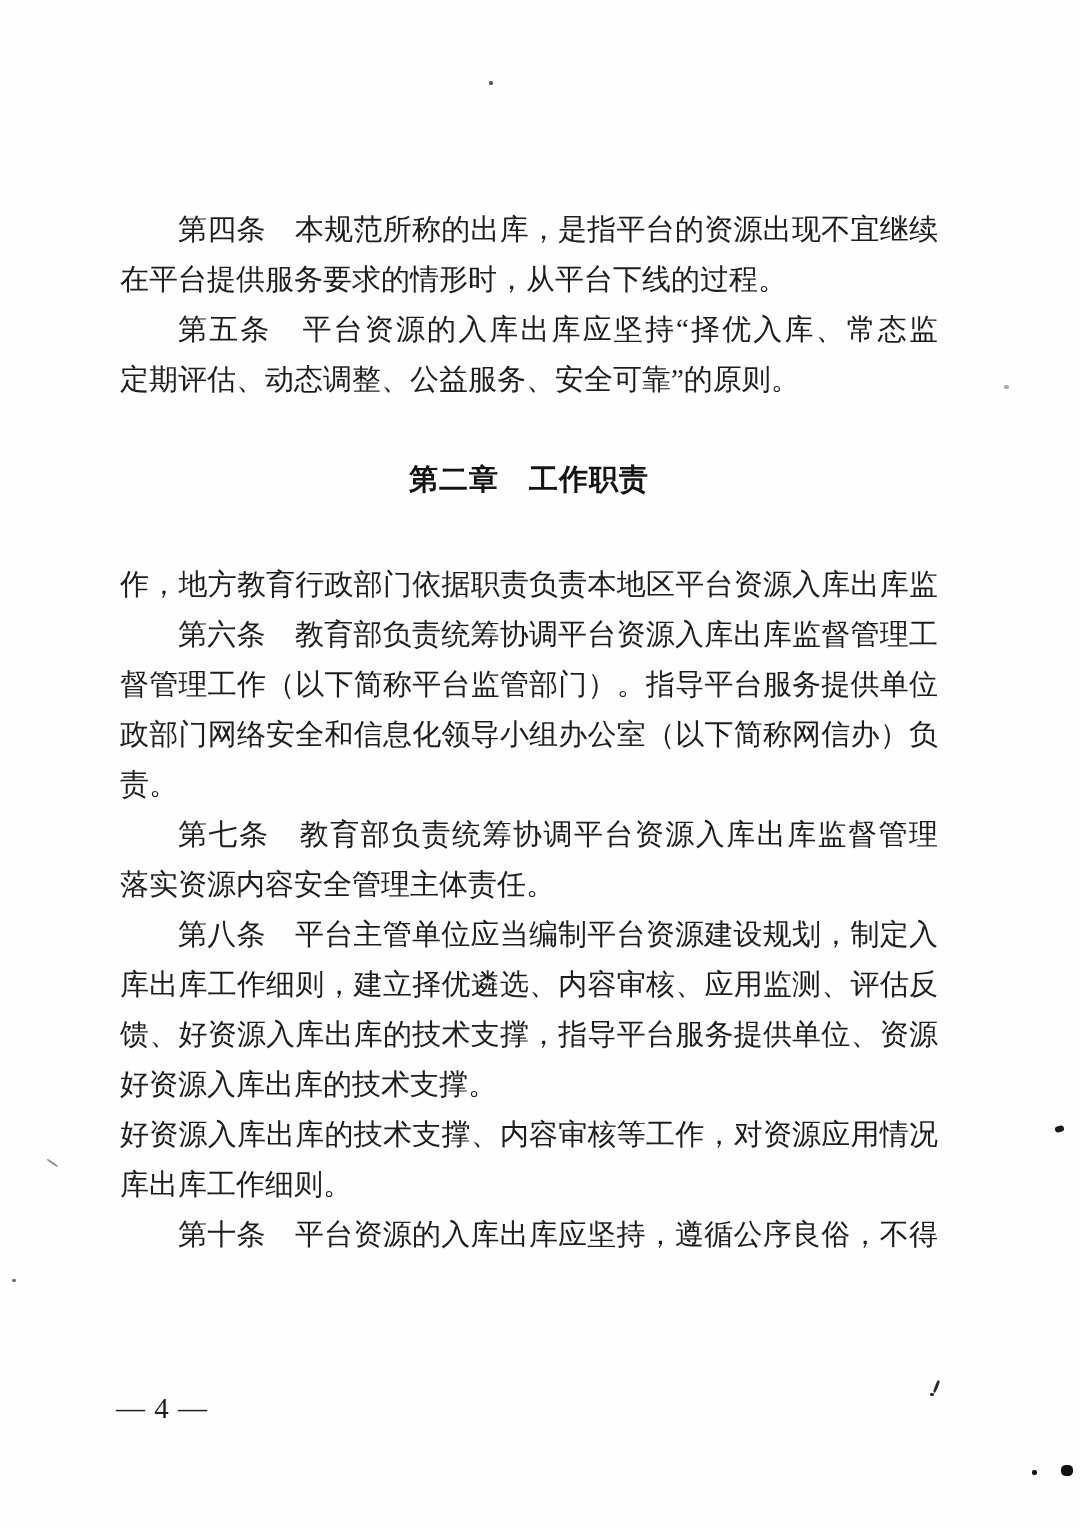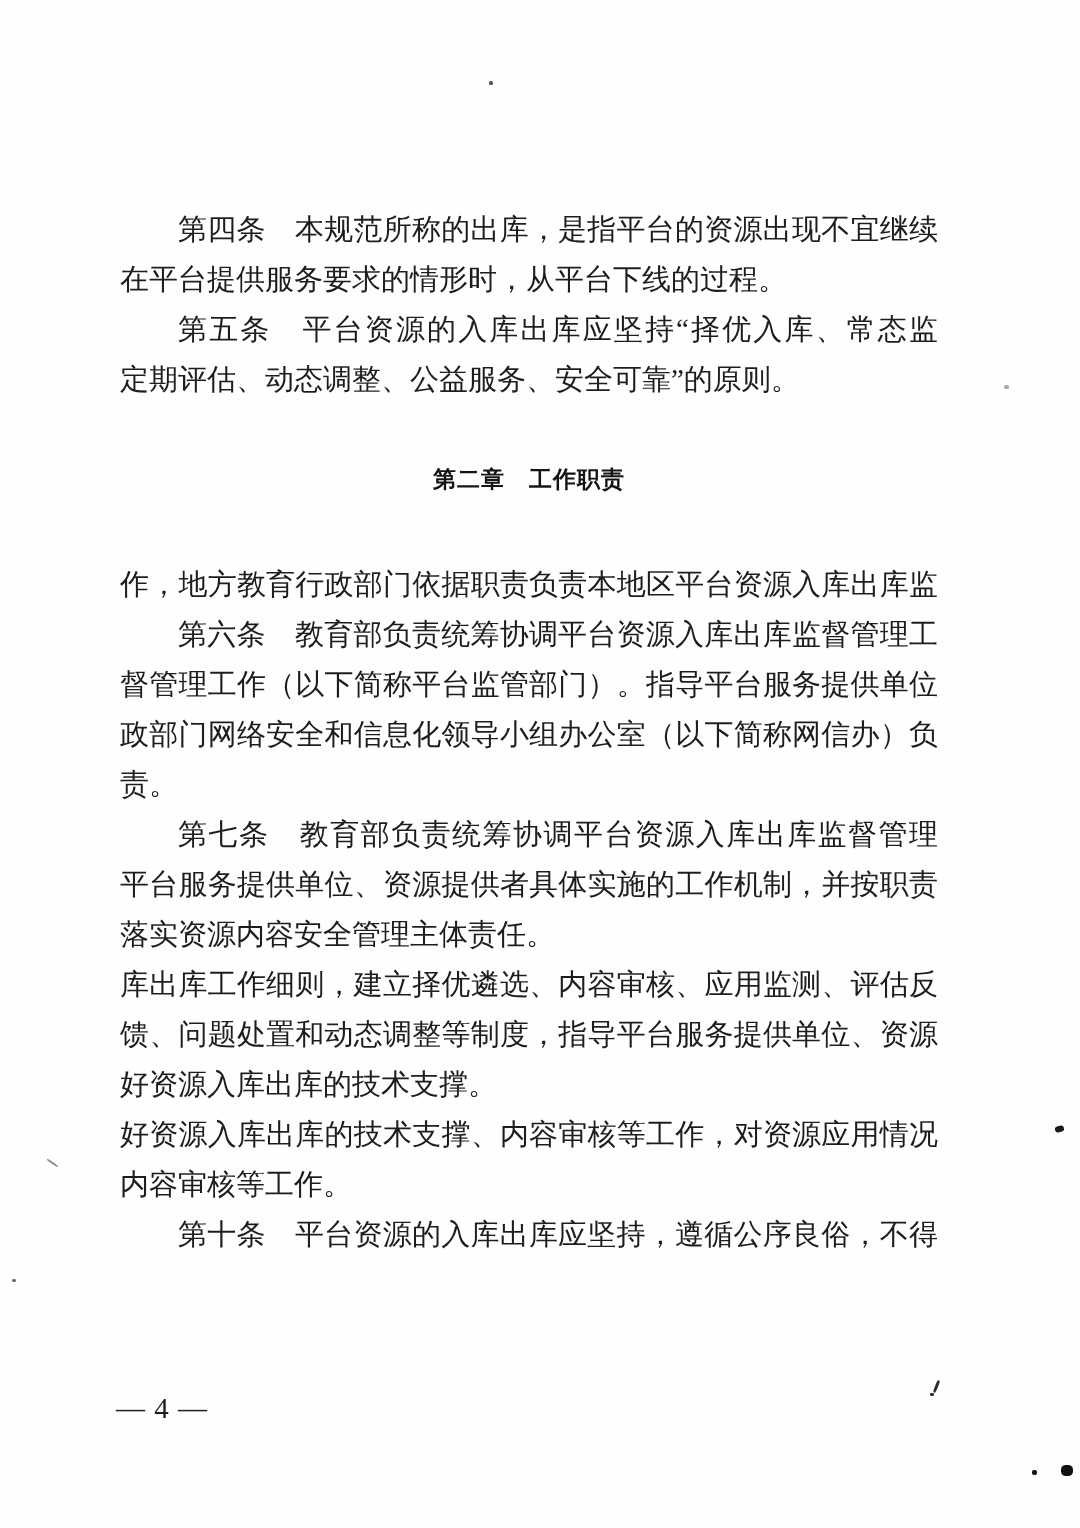--- a/index.html
+++ b/index.html
@@ -34,21 +34,21 @@
   }
   .line.stretch {
     text-align-last: justify;
   }
   .line.indent {
     text-indent: 58px;
   }
   .heading {
     font-family: "Liberation Sans", "DejaVu Sans", sans-serif;
     font-weight: bold;
-    font-size: 23px;
+    font-size: 29px;
     color: #141414;
     text-align: center;
     height: 50px;
     line-height: 50px;
     margin-top: 50px;
     margin-bottom: 55px;
     letter-spacing: 1px;
   }
   .footer {
     position: absolute;
@@ -73,27 +73,27 @@
       <div class="line">在平台提供服务要求的情形时，从平台下线的过程。</div>
       <div class="line indent stretch">第五条　平台资源的入库出库应坚持“择优入库、常态监测、</div>
       <div class="line">定期评估、动态调整、公益服务、安全可靠”的原则。</div>
       <div class="heading">第二章　工作职责</div>
       <div class="line stretch">作，地方教育行政部门依据职责负责本地区平台资源入库出库监</div>
       <div class="line indent stretch">第六条　教育部负责统筹协调平台资源入库出库监督管理工</div>
       <div class="line stretch">督管理工作（以下简称平台监管部门）。指导平台服务提供单位</div>
       <div class="line stretch">政部门网络安全和信息化领导小组办公室（以下简称网信办）负</div>
       <div class="line">责。</div>
       <div class="line indent stretch">第七条　教育部负责统筹协调平台资源入库出库监督管理工，</div>
-      <div class="line stretch">平台服务提供单位、资源提供者具体实施的工作机制，并按职责</div>
       <div class="line">落实资源内容安全管理主体责任。</div>
+      <div class="line indent stretch">第八条　平台主管单位应当编制平台资源建设规划，制定入</div>
       <div class="line stretch">库出库工作细则，建立择优遴选、内容审核、应用监测、评估反</div>
-      <div class="line stretch">馈、问题处置和动态调整等制度，指导平台服务提供单位、资源</div>
+      <div class="line stretch">馈、好资源入库出库的技术支撑，指导平台服务提供单位、资源</div>
       <div class="line">好资源入库出库的技术支撑。</div>
       <div class="line stretch">好资源入库出库的技术支撑、内容审核等工作，对资源应用情况</div>
-      <div class="line">内容审核等工作。</div>
+      <div class="line">库出库工作细则。</div>
       <div class="line indent stretch">第十条　平台资源的入库出库应坚持，遵循公序良俗，不得</div>
     </main>
   <div class="footer">— 4 —</div>
   <div id="artifacts">
       <div class="speck" style="left: 489px; top: 81px; width: 4px; height: 4px; background: rgb(85, 85, 85);"></div>
       <div class="speck" style="left: 1004px; top: 385px; width: 5px; height: 4px; background: rgb(170, 170, 170);"></div>
       <div class="speck" style="left: 46px; top: 1162px; width: 13px; height: 2px; background: rgb(138, 138, 138); transform: rotate(35deg);"></div>
       <div class="speck" style="left: 12px; top: 1279px; width: 4px; height: 3px; background: rgb(111, 111, 111);"></div>
       <div class="speck" style="left: 1055px; top: 1126px; width: 9px; height: 6px; background: rgb(26, 26, 26); transform: rotate(-15deg);"></div>
       <div class="speck" style="left: 935px; top: 1380px; width: 3px; height: 13px; background: rgb(42, 42, 42); transform: rotate(22deg);"></div>

